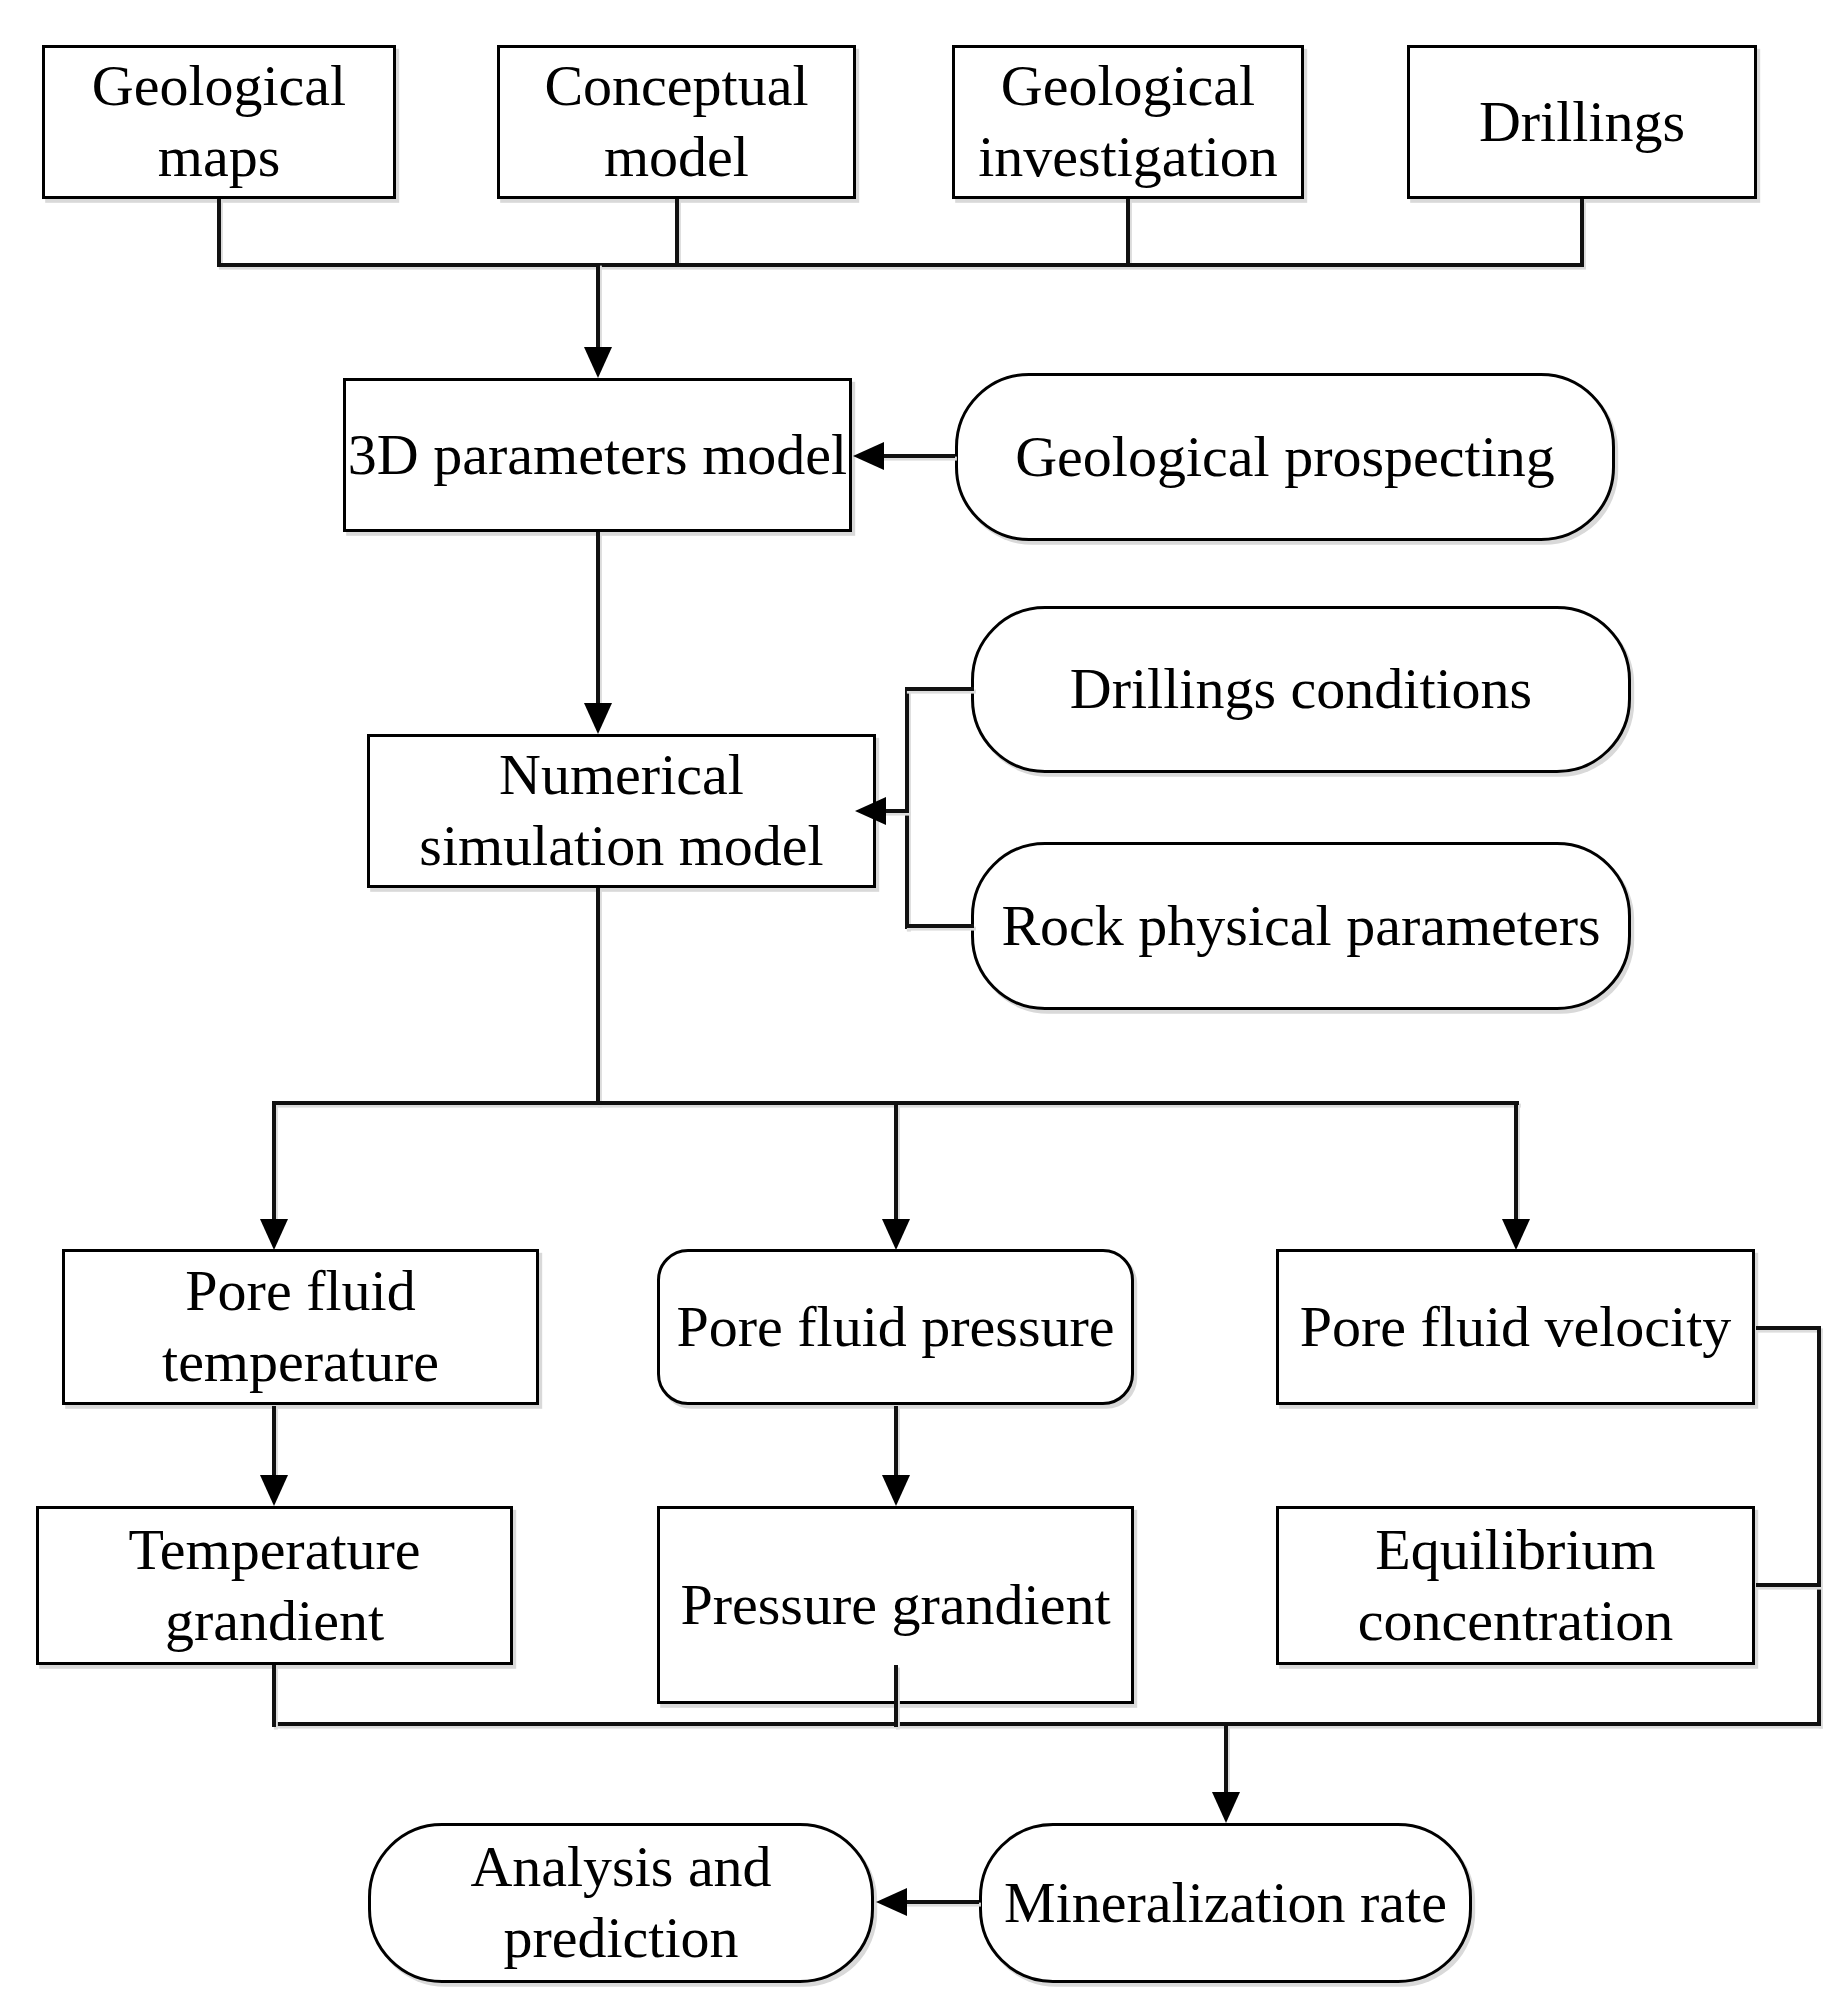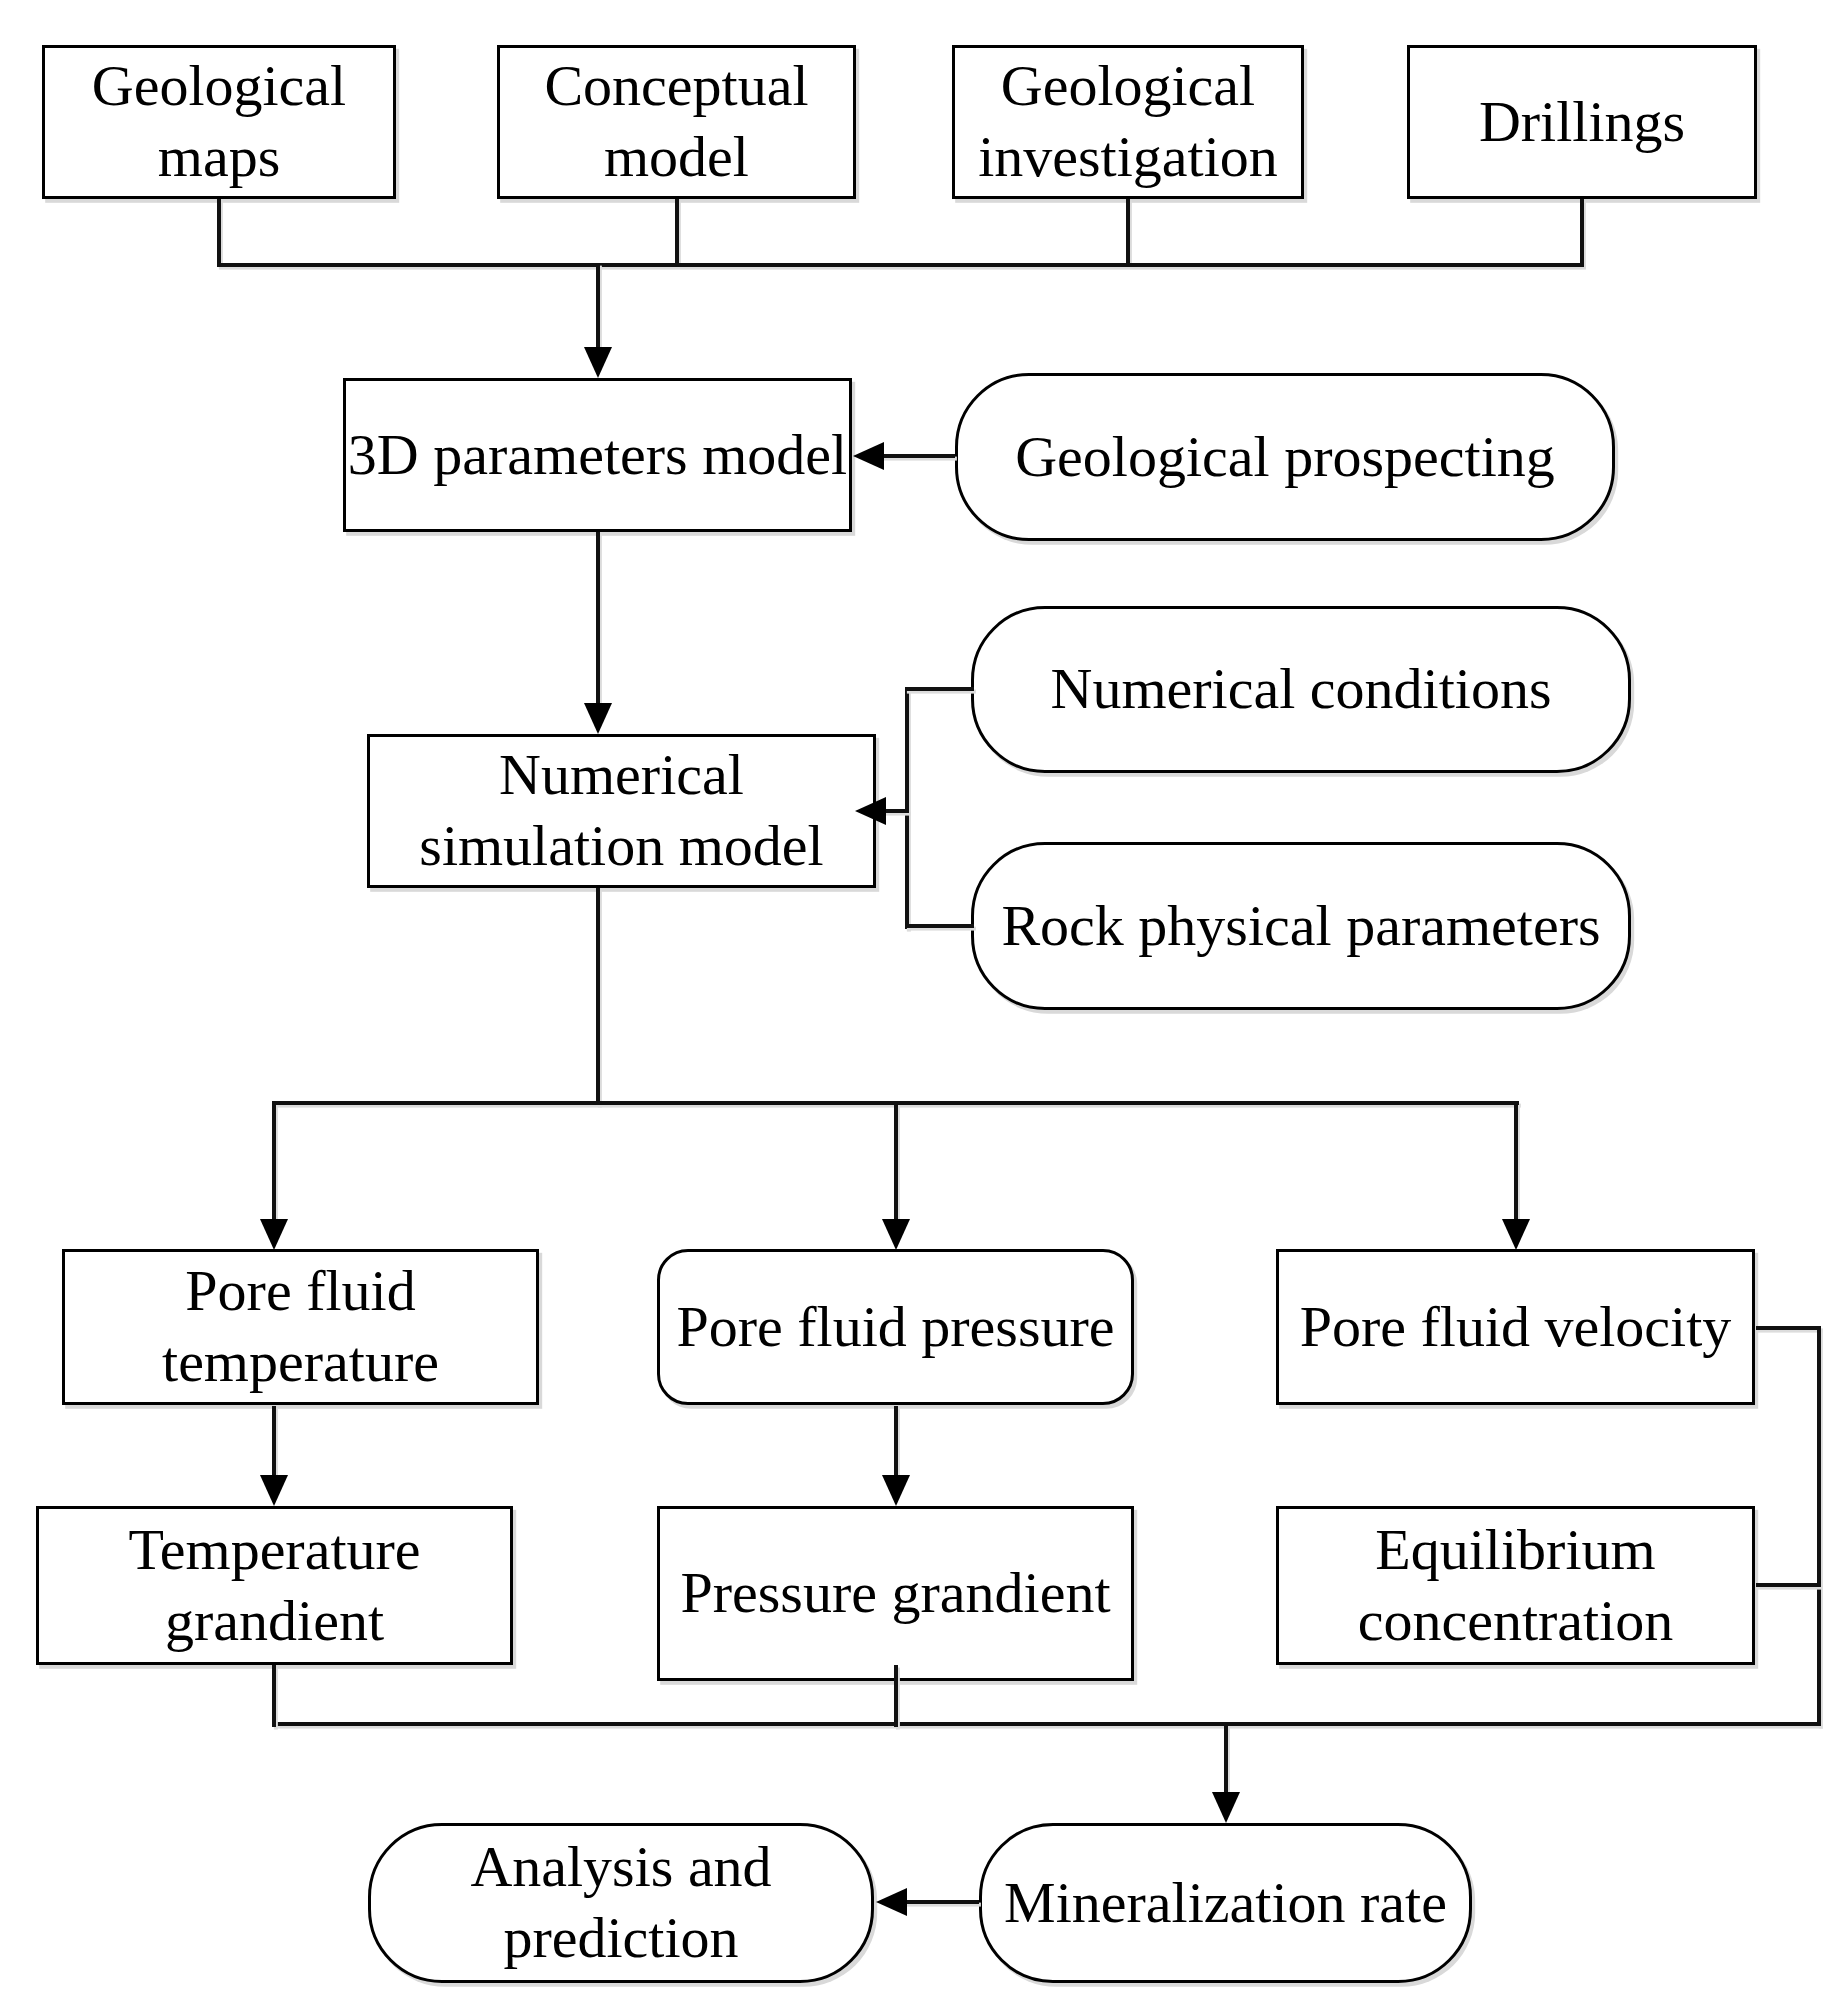--- a/index.html
+++ b/index.html
@@ -40,21 +40,21 @@
   #n-drillings                { left: 1407px; top: 45px;   width: 350px;  height: 154px; }
   #n-3d-geological-model      { left: 343px;  top: 378px;  width: 509px;  height: 154px; }
   #n-geological-prospecting   { left: 955px; top: 373px;  width: 660px; height: 168px; }
   #n-numerical-simulation     { left: 343px;  top: 734px; width: 509px;  height: 154px; margin-left: 24px; }
   #n-boundary-conditions      { left: 971px; top: 606px;  width: 660px; height: 167px; }
   #n-rock-physical            { left: 971px; top: 842px; width: 660px; height: 168px; }
   #n-pore-fluid-temperature   { left: 36px;   top: 1249px; width: 477px;  height: 156px; margin-left: 26px; }
   #n-pore-fluid-pressure      { left: 657px; top: 1249px; width: 477px;  height: 156px; border-radius: 31px; }
   #n-pore-fluid-velocity      { left: 1276px; top: 1249px; width: 479px;  height: 156px; }
   #n-temperature-grandient    { left: 36px;   top: 1506px; width: 477px;  height: 159px; }
-  #n-pressure-grandient       { left: 657px; top: 1506px; width: 477px;  height: 175px; text-align: right; }
+  #n-pressure-grandient       { left: 657px; top: 1506px; width: 477px;  height: 198px; text-align: right; }
   #n-equilibrium-concentration{ left: 1276px; top: 1506px; width: 479px;  height: 159px; }
   #n-analysis-prediction      { left: 368px;  top: 1823px; width: 506px;  height: 160px; }
   #n-mineralization-rate      { left: 979px; top: 1823px; width: 493px;  height: 160px; }
 
   
   .l {
     position: absolute;
     background: #111111;
     box-shadow: 1.9px 2.6px 0 #dcdcdc;
   }
@@ -137,21 +137,21 @@
   </div>
   <div class="node rounded" id="n-geological-prospecting">
     <span class="lbl one">Geological prospecting</span>
   </div>
 
   <div class="node" id="n-numerical-simulation">
     <span class="lbl">Numerical
 simulation model</span>
   </div>
   <div class="node rounded" id="n-boundary-conditions">
-    <span class="lbl one">Numerical conditions</span>
+    <span class="lbl one">Drillings conditions</span>
   </div>
   <div class="node rounded" id="n-rock-physical">
     <span class="lbl one">Rock physical parameters</span>
   </div>
 
   <div class="node" id="n-pore-fluid-temperature">
     <span class="lbl">Pore fluid
 temperature</span>
   </div>
   <div class="node" id="n-pore-fluid-pressure">

